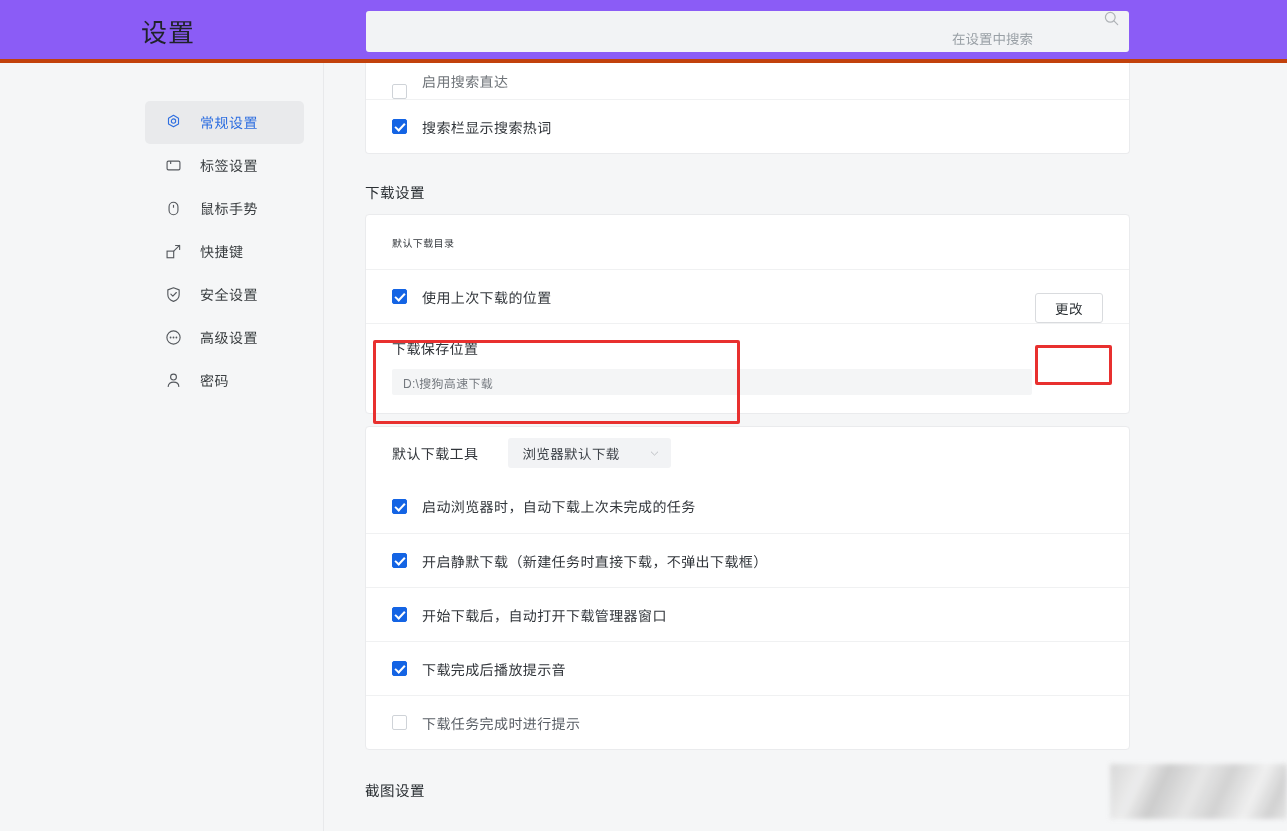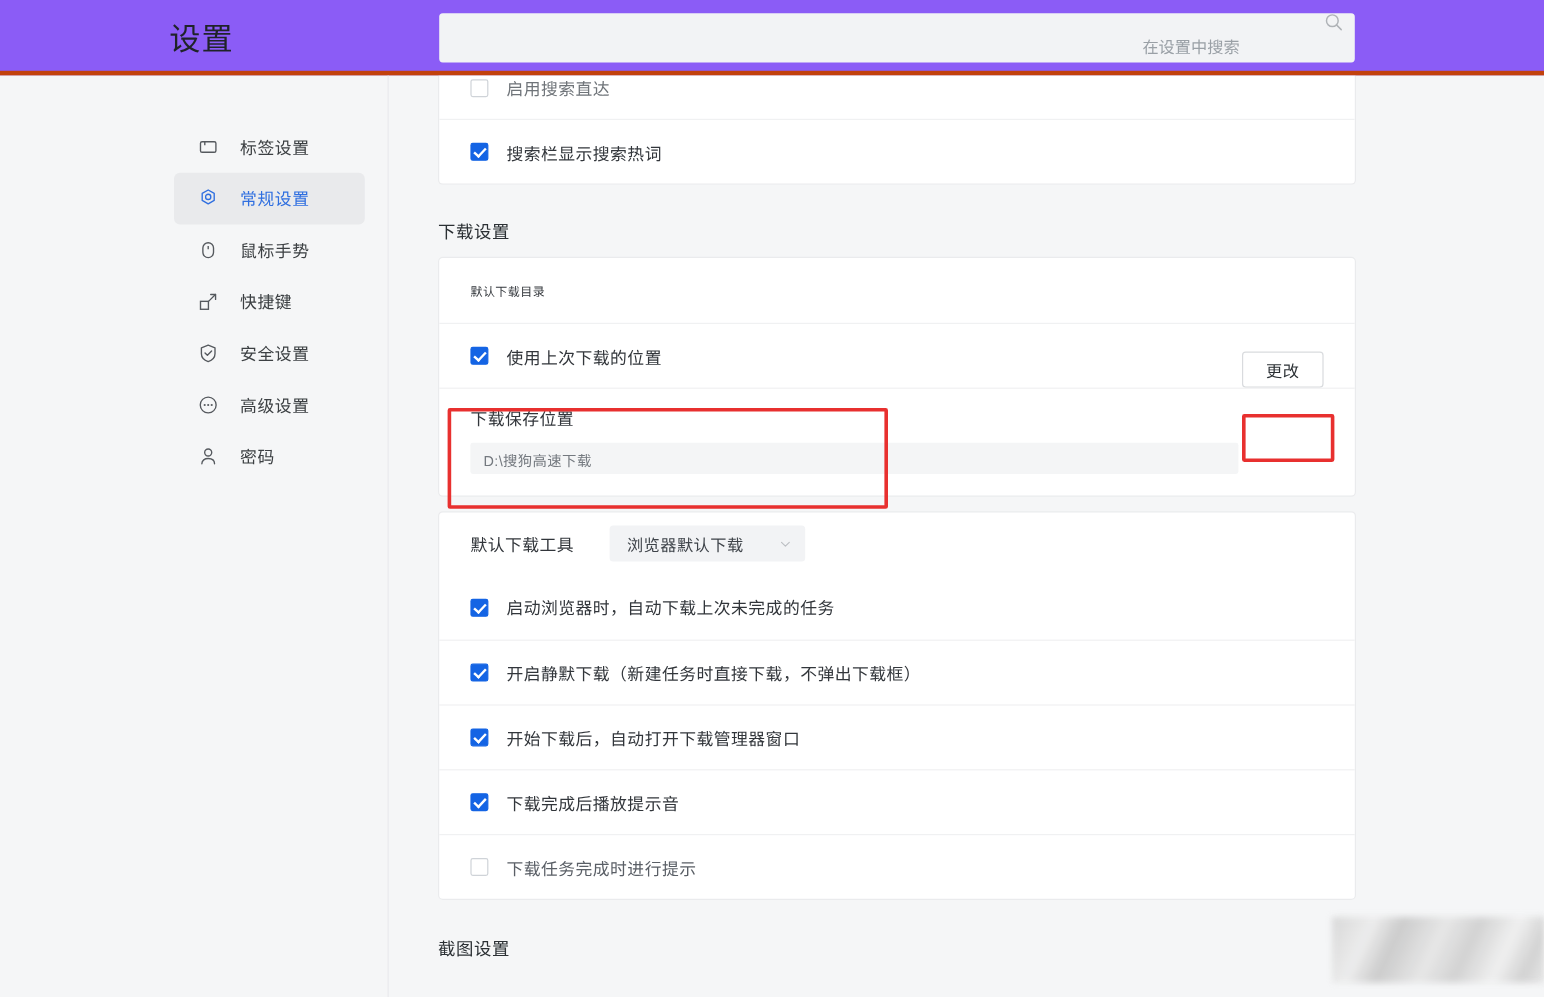--- a/index.html
+++ b/index.html
@@ -197,21 +197,21 @@
     width: 765px;
     background: #ffffff;
     border: 1px solid #eaebed;
     border-top: none;
     border-radius: 0 0 4px 4px;
     margin-top: 0;
     overflow: hidden;
   }
   .clipped-row {
     display: flex;
-    align-items: center;
+    align-items: flex-end;
     height: 36px;
     padding: 0 26px;
     overflow: hidden;
   }
   .clipped-row .cb { margin-top: -16px; }
   .clipped-row .cb-text { position: relative; top: -8px; color: #6f7479; }
 
   
   .path-block { display: block; padding: 14px 26px 18px 26px; }
   .path-title {
@@ -304,34 +304,34 @@
         <circle cx="6.7" cy="6.7" r="5.2" stroke="#7a7f85" stroke-width="1.3"></circle>
         <line x1="10.6" y1="10.6" x2="14.6" y2="14.6" stroke="#7a7f85" stroke-width="1.3" stroke-linecap="round"></line>
       </svg>
       <input class="search-input" type="text" placeholder="在设置中搜索" style="">
     </div>
   </div>
 
   <div class="sidebar">
     <div class="nav-list">
 
+      <div class="nav-item active">
+        <svg class="nav-icon" viewBox="0 0 18 18" fill="none">
+          <path d="M9 1.4 14.3 4.4v6.2L9 13.6 3.7 10.6V4.4z" stroke="#2f6fe0" stroke-width="1.2" stroke-linejoin="round"></path>
+          <circle cx="9" cy="7.5" r="2.3" stroke="#2f6fe0" stroke-width="1.2"></circle>
+        </svg>
+        <span class="nav-label">常规设置</span>
+      </div>
+
       <div class="nav-item">
         <svg class="nav-icon" viewBox="0 0 18 18" fill="none">
           <rect x="2.2" y="4.4" width="13.6" height="9.2" rx="1.4" stroke="#55595e" stroke-width="1.2"></rect>
           <line x1="6" y1="4.4" x2="6" y2="7.4" stroke="#55595e" stroke-width="1.2"></line>
         </svg>
         <span class="nav-label">标签设置</span>
-      </div>
-
-      <div class="nav-item active">
-        <svg class="nav-icon" viewBox="0 0 18 18" fill="none">
-          <path d="M9 1.4 14.3 4.4v6.2L9 13.6 3.7 10.6V4.4z" stroke="#2f6fe0" stroke-width="1.2" stroke-linejoin="round"></path>
-          <circle cx="9" cy="7.5" r="2.3" stroke="#2f6fe0" stroke-width="1.2"></circle>
-        </svg>
-        <span class="nav-label">常规设置</span>
       </div>
 
       <div class="nav-item">
         <svg class="nav-icon" viewBox="0 0 18 18" fill="none">
           <rect x="4.3" y="2.4" width="9.4" height="13.2" rx="4.7" stroke="#55595e" stroke-width="1.2"></rect>
           <line x1="9" y1="5.2" x2="9" y2="8.2" stroke="#55595e" stroke-width="1.2"></line>
         </svg>
         <span class="nav-label">鼠标手势</span>
       </div>
 

